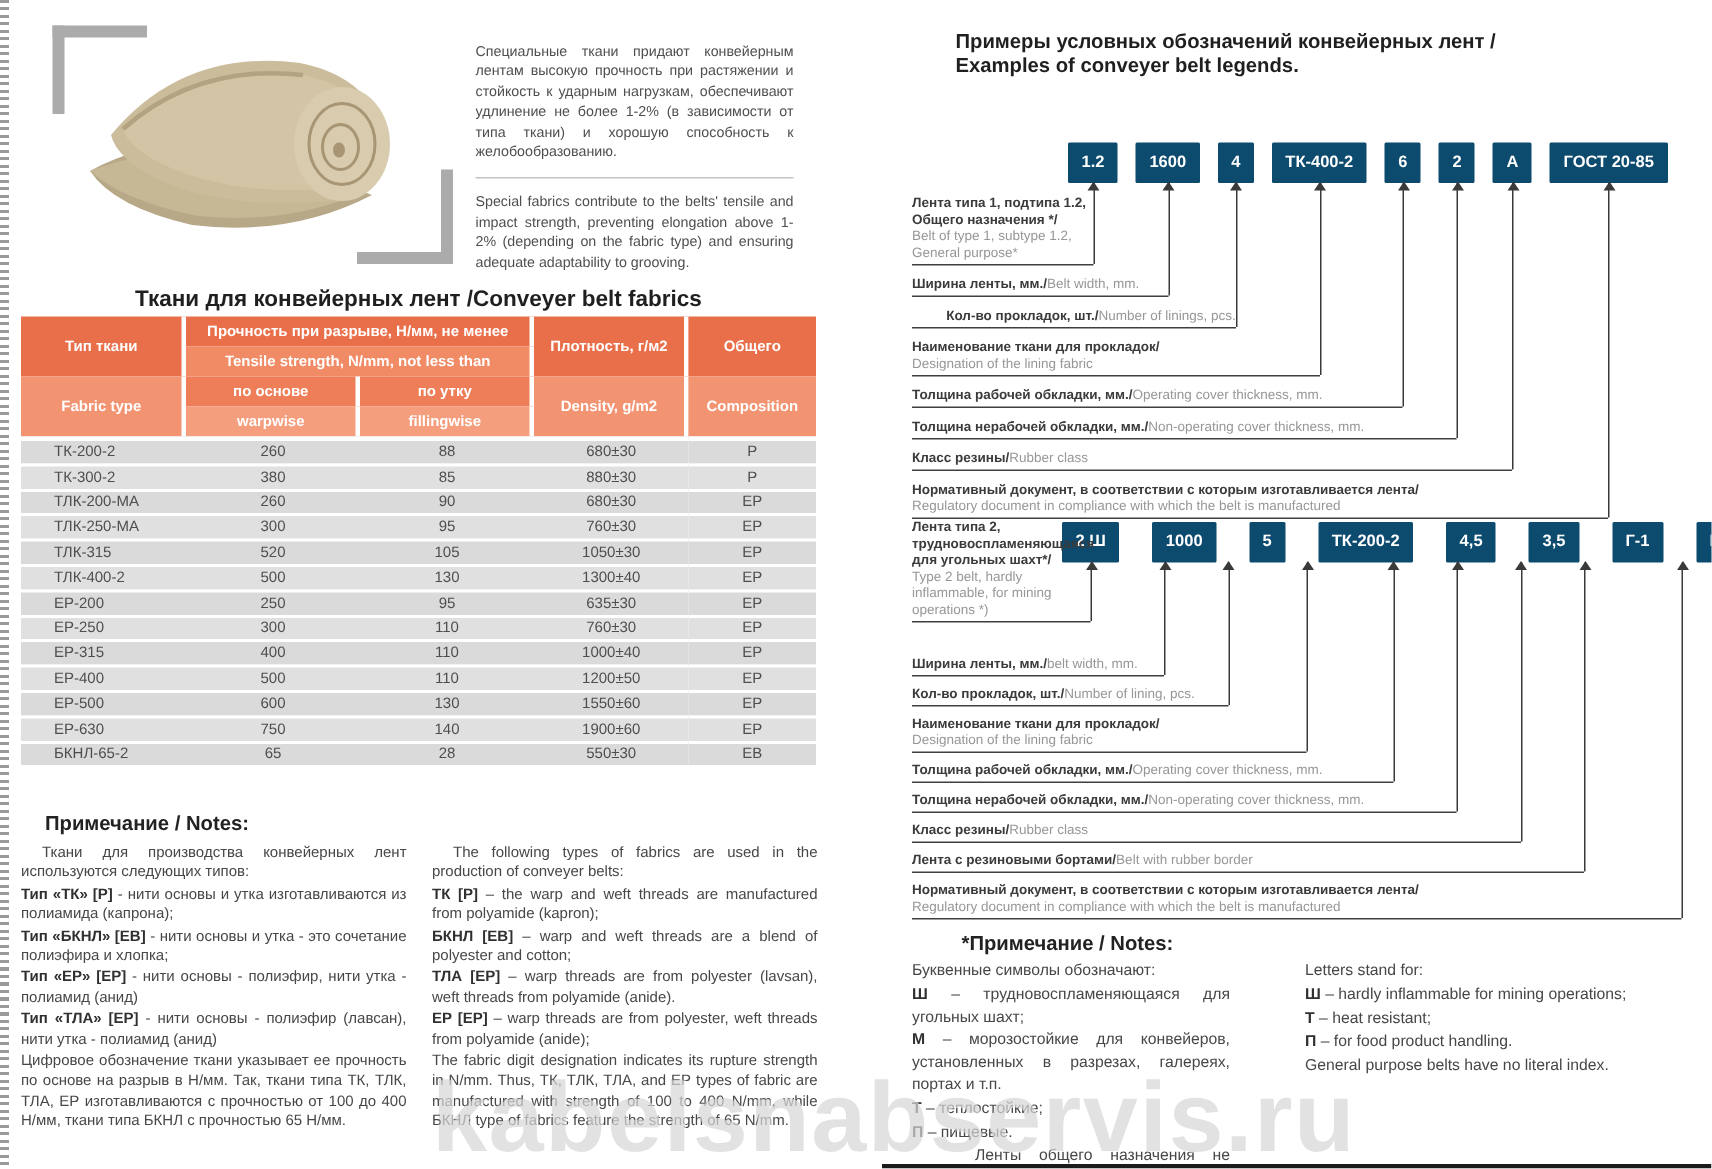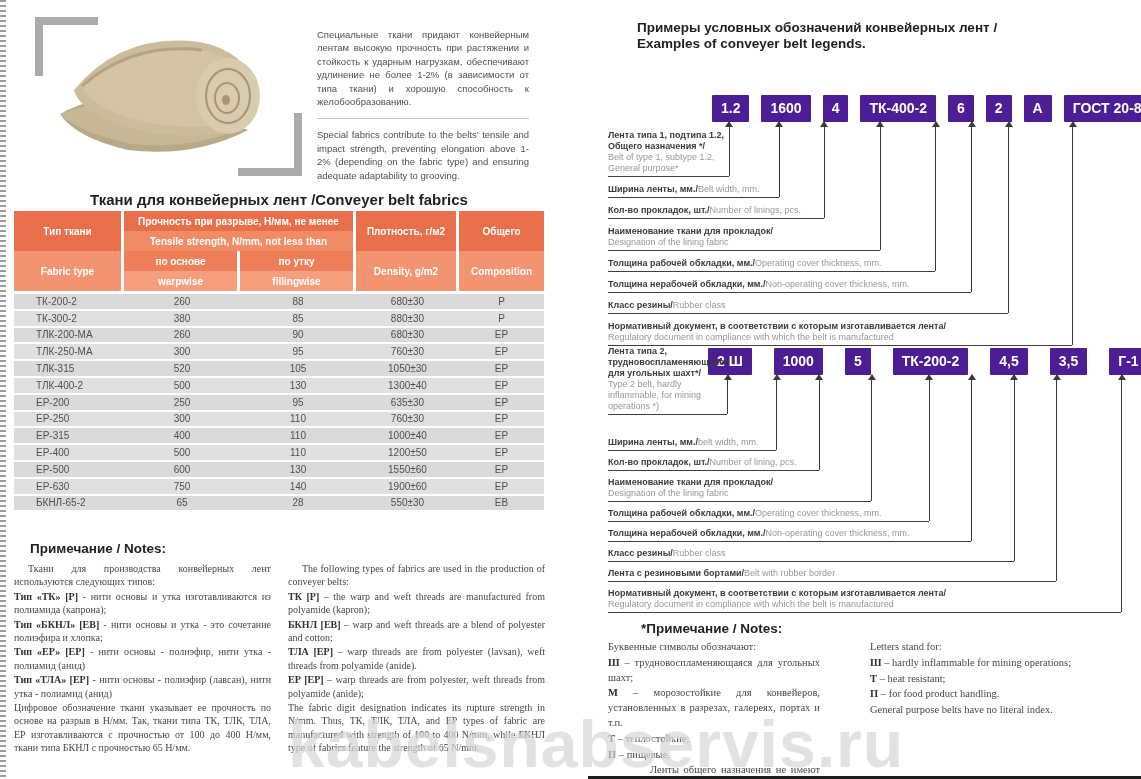--- a/index.html
+++ b/index.html
@@ -42,36 +42,36 @@
   .bd td{font-size:10px;color:#4e4e4e;height:14.8px;text-align:center;
          border-top:2px solid #ffffff;background:#DADADA;}
   .bd tr:nth-child(even) td{background:#E0E0E0;}
   .bd tr:first-child td{border-top:3px solid #ffffff;}
   .bd td.tname{text-align:left;padding-left:22px;}
 
   
   .notesL{position:absolute;left:14px;top:541px;width:531px;}
   .nhead{font-size:13.5px;font-weight:700;color:#222;margin:0 0 6px 16px;}
   .ncols{display:flex;gap:17px;}
-  .ncol{width:257px;font-size:10px;line-height:13.4px;text-align:justify;color:#474747;font-family:Liberation Serif, serif;}
+  .ncol{width:257px;font-size:10px;line-height:13.4px;text-align:justify;color:#474747;}
   .ncol p{margin:0 0 1px 0;}
   .ncol p.ind{text-indent:14px;}
   .ncol b{color:#303030;}
 
   
   .rtitle{position:absolute;left:637px;top:20px;font-size:13.5px;font-weight:700;
           color:#1f1f1f;line-height:15.5px;}
 
   .legend{position:absolute;width:541px;}
   #lg1{left:600px;top:88px;height:252px;}
   #lg2{left:600px;top:340px;height:268px;}
   .lboxes{display:flex;align-items:flex-start;}
   #lg1 .lboxes{padding-left:112px;gap:12px;padding-top:7px;}
   #lg2 .lboxes{padding-left:108px;gap:22px;padding-top:8px;}
-  .lbox{background:#4c1d95;color:#fff;font-size:14px;font-weight:700;height:27px;
+  .lbox{background:#0c4a6e;color:#fff;font-size:11px;font-weight:700;height:27px;
         line-height:27px;padding:0 9px;text-align:center;white-space:nowrap;border-radius:1px;}
   .labels{position:absolute;left:8px;}
   #lg1 .labels{top:42px;}
   #lg2 .labels{top:97px;}
   .llabel{border-bottom:1px solid #3f3f3f;padding-bottom:2px;font-size:9px;
           line-height:11px;color:#979797;}
   #lg1 .llabel{margin-bottom:7px;}
   #lg2 .labels .llabel{margin-bottom:6px;}
   .llabel b{color:#3b3b3b;font-weight:700;}
   .llabel.stack b{display:block;}
@@ -283,21 +283,21 @@
       <div class="lbox">4</div>
       <div class="lbox">ТК-400-2</div>
       <div class="lbox">6</div>
       <div class="lbox">2</div>
       <div class="lbox">А</div>
       <div class="lbox">ГОСТ 20-85</div>
     </div>
     <div class="labels">
       <div class="llabel stack" style="width: 120.648px;"><b>Лента типа 1, подтипа 1.2, Общего назначения */</b><span>Belt of type 1, subtype 1.2, General purpose*</span></div>
       <div class="llabel" style="width: 170.539px;"><b>Ширина ленты, мм./</b><span>Belt width, mm.</span></div>
-      <div class="llabel" style="width: 215.844px;"><b>Кол-во прокладок, шт./</b><span>Number of linings, pcs.</span></div>
+      <div class="llabel" style="width: 215.844px; text-align: right;"><b>Кол-во прокладок, шт./</b><span>Number of linings, pcs.</span></div>
       <div class="llabel stack" style="width: 271.523px;"><b>Наименование ткани для прокладок/</b><span>Designation of the lining fabric</span></div>
       <div class="llabel" style="width: 327.203px;"><b>Толщина рабочей обкладки, мм./</b><span>Operating cover thickness, mm.</span></div>
       <div class="llabel" style="width: 363.328px;"><b>Толщина нерабочей обкладки, мм./</b><span>Non-operating cover thickness, mm.</span></div>
       <div class="llabel" style="width: 400.367px;"><b>Класс резины/</b><span>Rubber class</span></div>
       <div class="llabel stack" style="width: 464.461px;"><b>Нормативный документ, в соответствии с которым изготавливается лента/</b><span>Regulatory document in compliance with which the belt is manufactured</span></div>
     </div>
   <div class="vline" style="left: 128.648px; top: 34px; height: 54px;"></div>
       <div class="varrow" style="left: 128.648px; top: 33px;"></div>
       <div class="vline" style="left: 178.539px; top: 34px; height: 75px;"></div>
       <div class="varrow" style="left: 178.539px; top: 33px;"></div>

